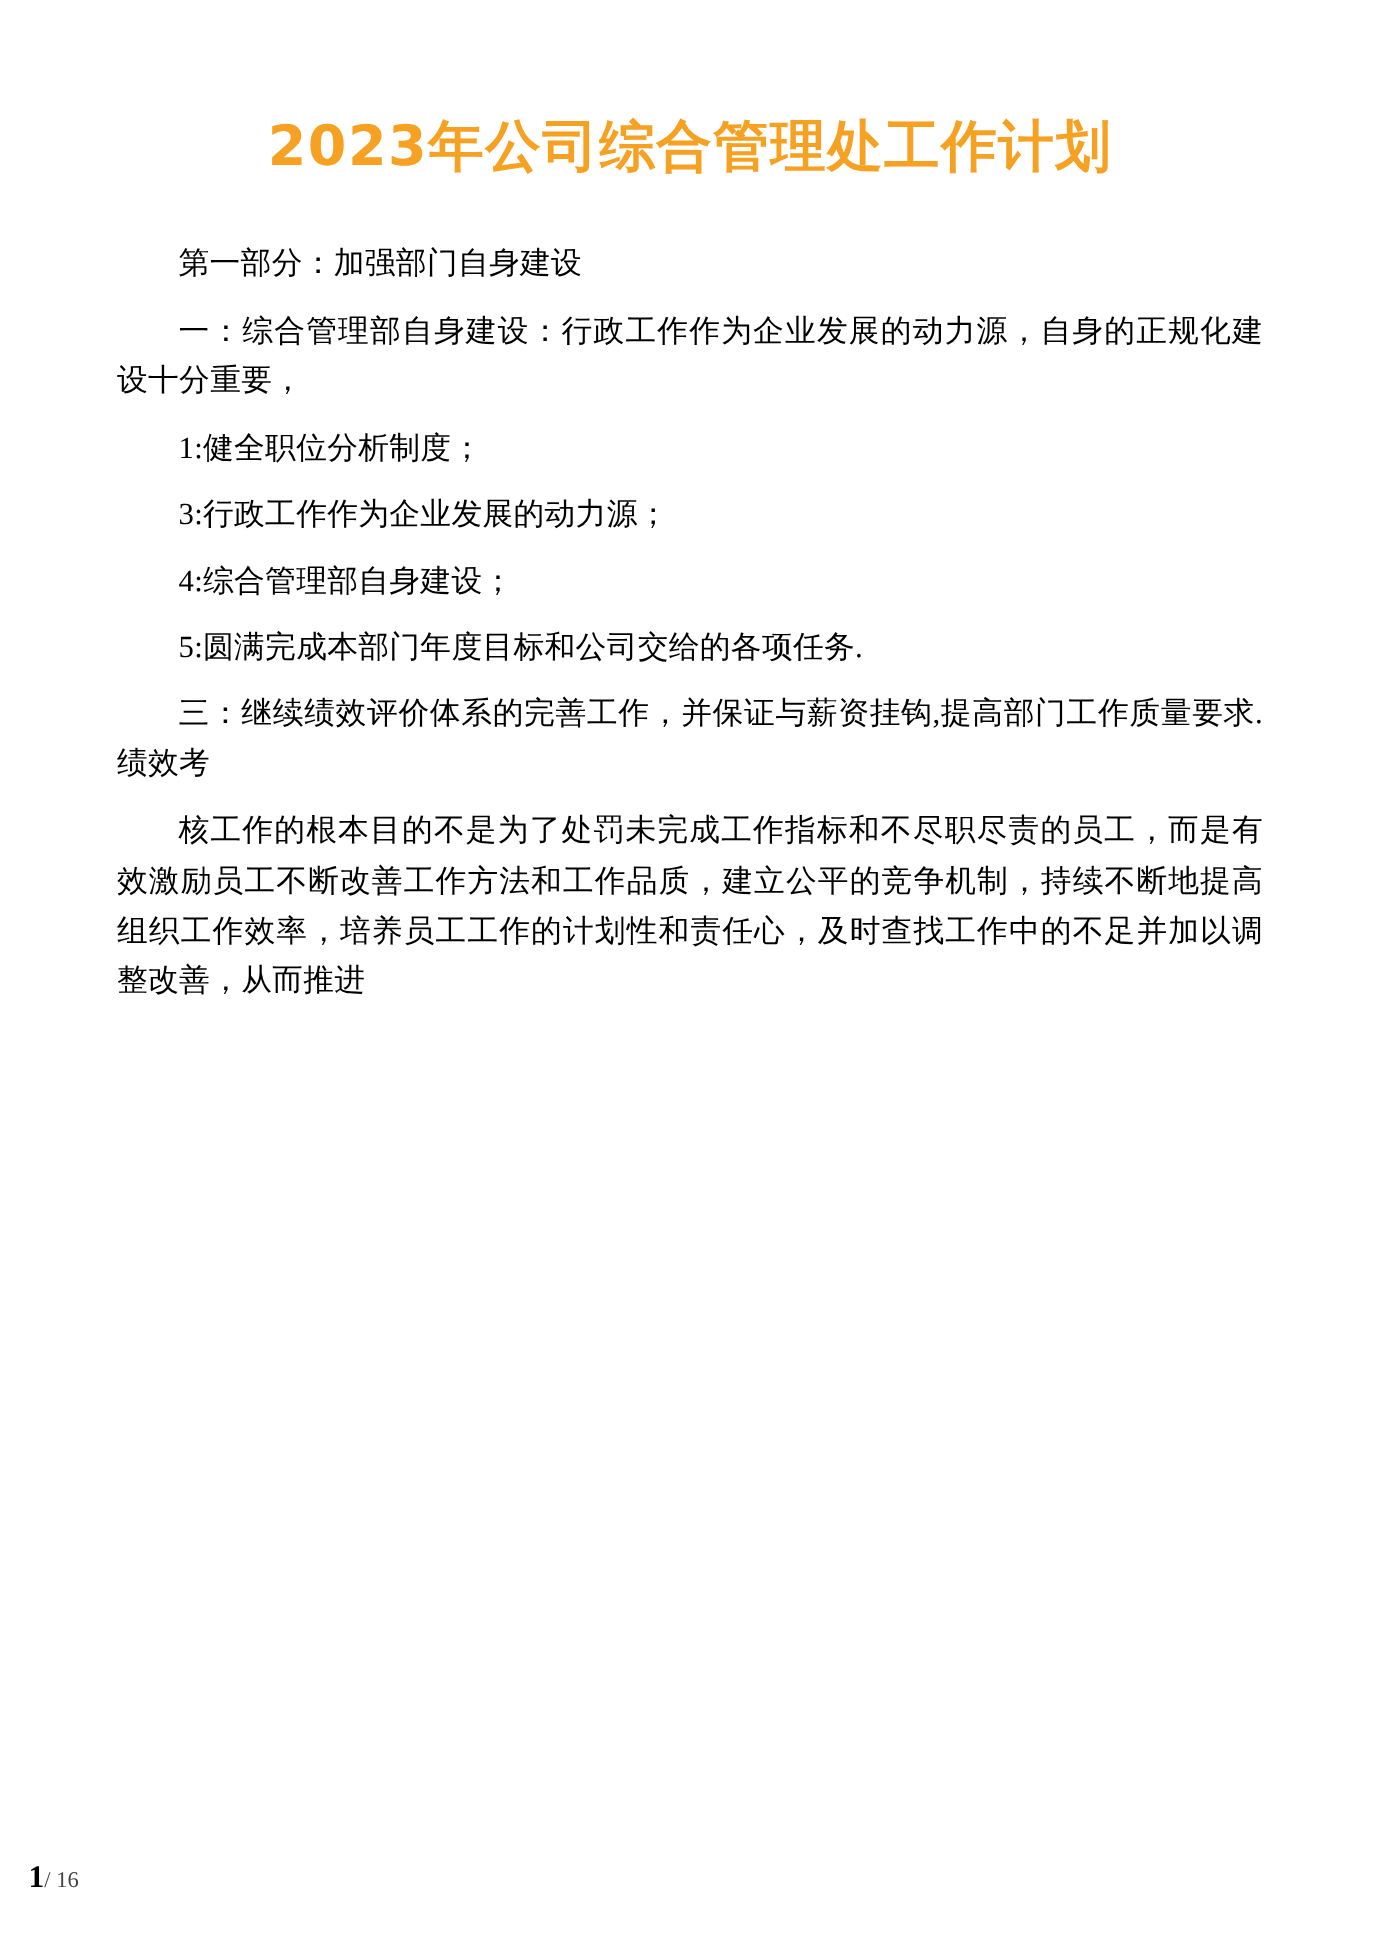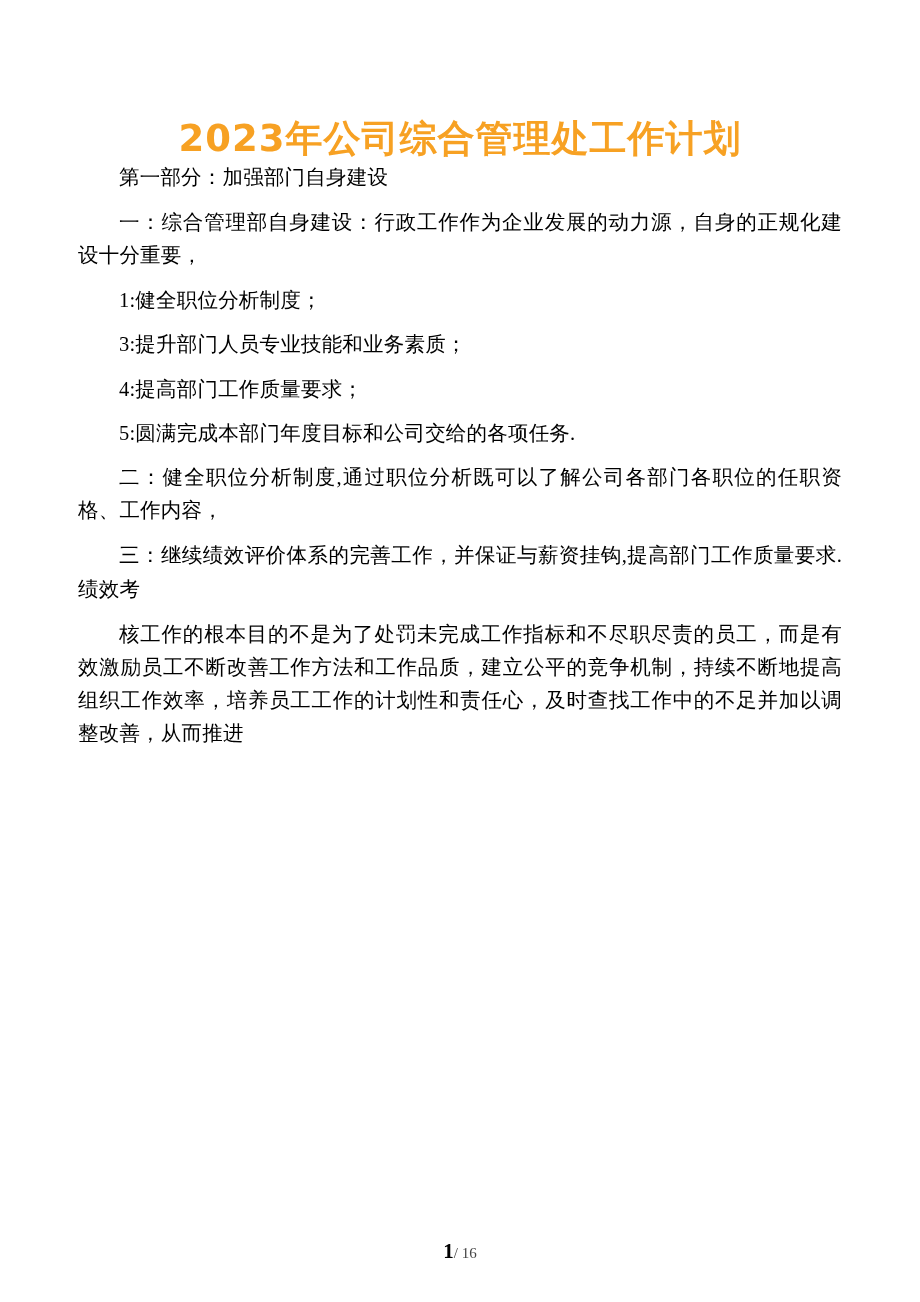--- a/index.html
+++ b/index.html
@@ -23,47 +23,48 @@
     position: relative;
   }
   .doc-title {
     font-family: "DejaVu Sans", "Liberation Sans", sans-serif;
     font-size: 37px;
     font-weight: bold;
     color: #F7A123;
     text-align: center;
     letter-spacing: 1px;
     margin: 0;
-    padding-top: 118px;
+    padding-top: 77px;
     line-height: 1.15;
     white-space: nowrap;
   }
   .body-text {
+    margin-top: 40px;
   }
   p.para {
     margin: 0 0 12px 0;
     font-size: 20.5px;
     line-height: 1.62;
     text-align: justify;
     text-justify: inter-ideograph;
     letter-spacing: 0.2px;
   }
   p.indent {
     text-indent: 2em;
   }
   p.tight {
     margin-bottom: 11px;
   }
   .footer {
     position: absolute;
     left: 0;
     right: 0;
     bottom: 38px;
-    text-align: center;
     font-family: "Liberation Serif", serif;
+    padding-left: 19px;
   }
   .footer .pnum {
     font-size: 21px;
     font-weight: bold;
     color: #000;
   }
   .footer .ptotal {
     font-size: 15px;
     color: #444;
   }
@@ -72,24 +73,23 @@
 <body>
 
 <div class="page">
 
   <h1 class="doc-title">2023年公司综合管理处工作计划</h1>
 
   <div class="body-text">
     <p class="para indent">第一部分：加强部门自身建设</p>
     <p class="para indent">一：综合管理部自身建设：行政工作作为企业发展的动力源，自身的正规化建设十分重要，</p>
     <p class="para indent tight">1:健全职位分析制度；</p>
-    <p class="para indent tight">3:提升部门人员专业技能和业务素质；</p>
-    <p class="para indent tight">4:提高部门工作质量要求；</p>
+    <p class="para indent tight">3:行政工作作为企业发展的动力源；</p>
+    <p class="para indent tight">4:综合管理部自身建设；</p>
     <p class="para indent tight">5:圆满完成本部门年度目标和公司交给的各项任务.</p>
-    <p class="para indent">二：健全职位分析制度,通过职位分析既可以了解公司各部门各职位的任职资格、工作内容，</p>
     <p class="para indent">三：继续绩效评价体系的完善工作，并保证与薪资挂钩,提高部门工作质量要求.绩效考</p>
     <p class="para indent">核工作的根本目的不是为了处罚未完成工作指标和不尽职尽责的员工，而是有效激励员工不断改善工作方法和工作品质，建立公平的竞争机制，持续不断地提高组织工作效率，培养员工工作的计划性和责任心，及时查找工作中的不足并加以调整改善，从而推进</p>
   </div>
 
   <div class="footer">
     <span class="pnum">1</span><span class="ptotal">/ 16</span>
   </div>
 
 </div>
 

